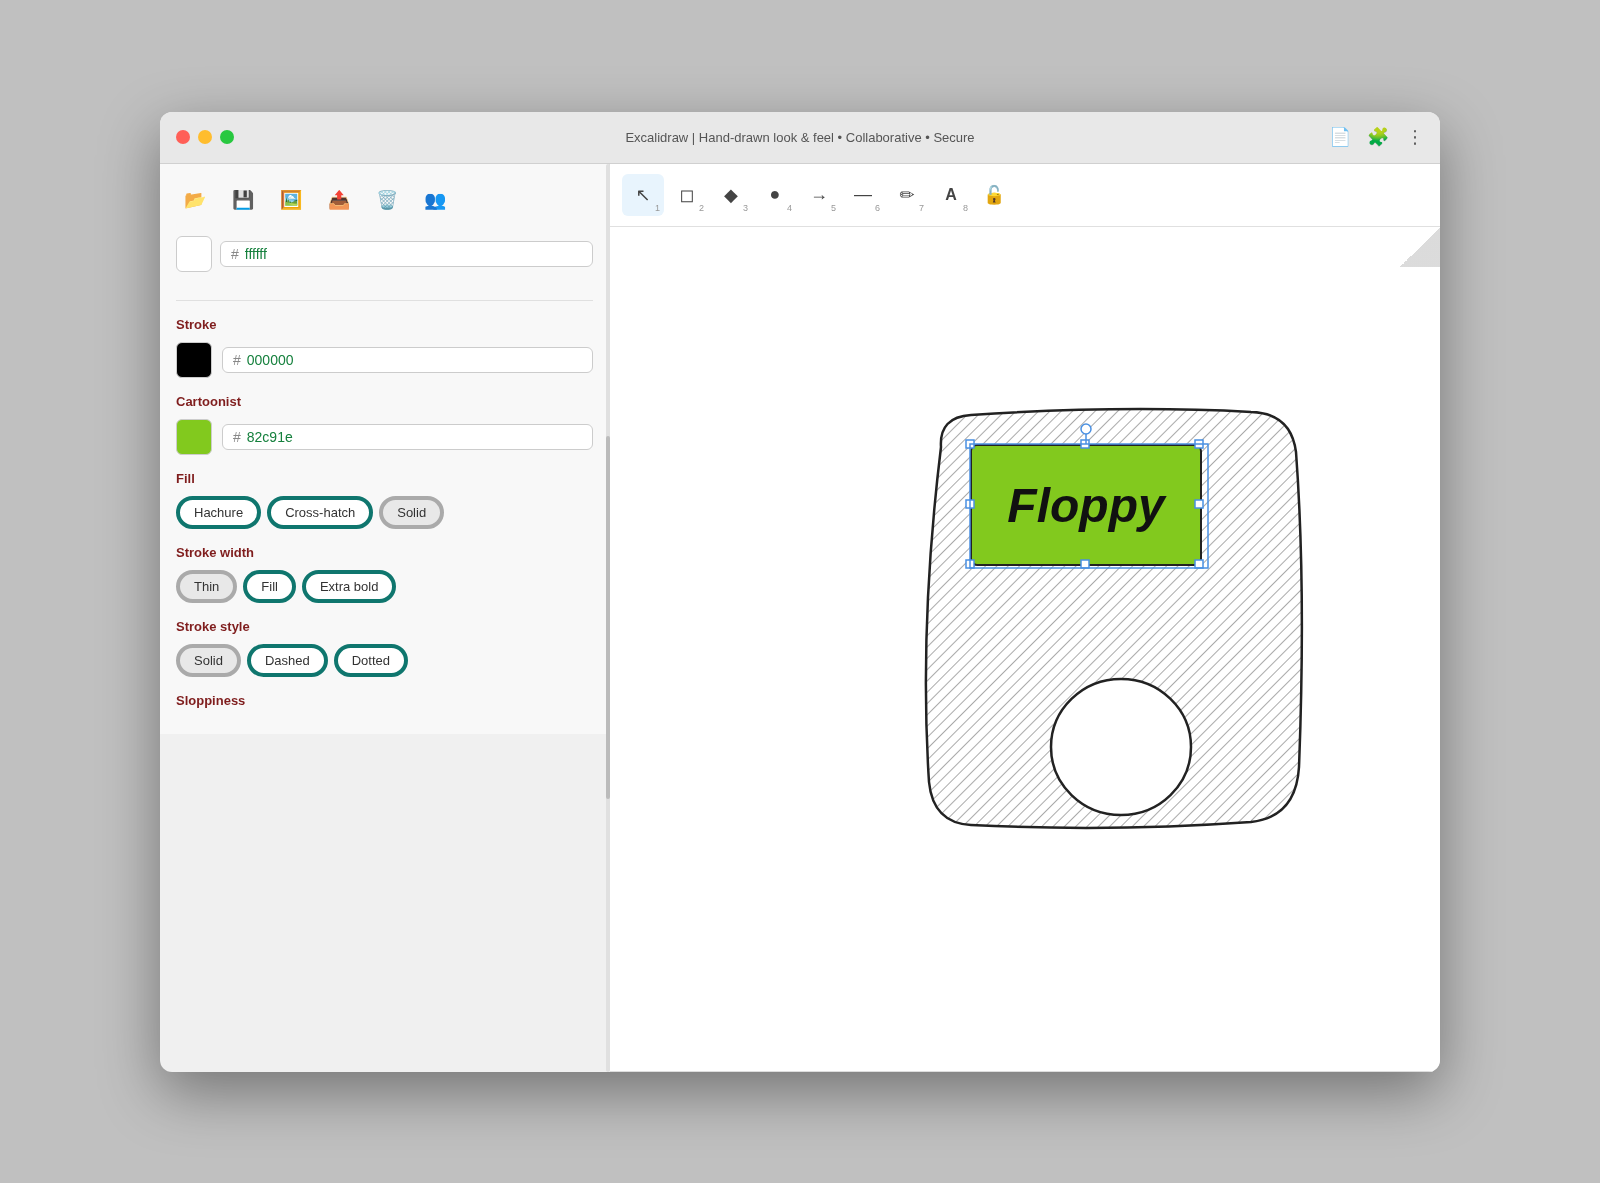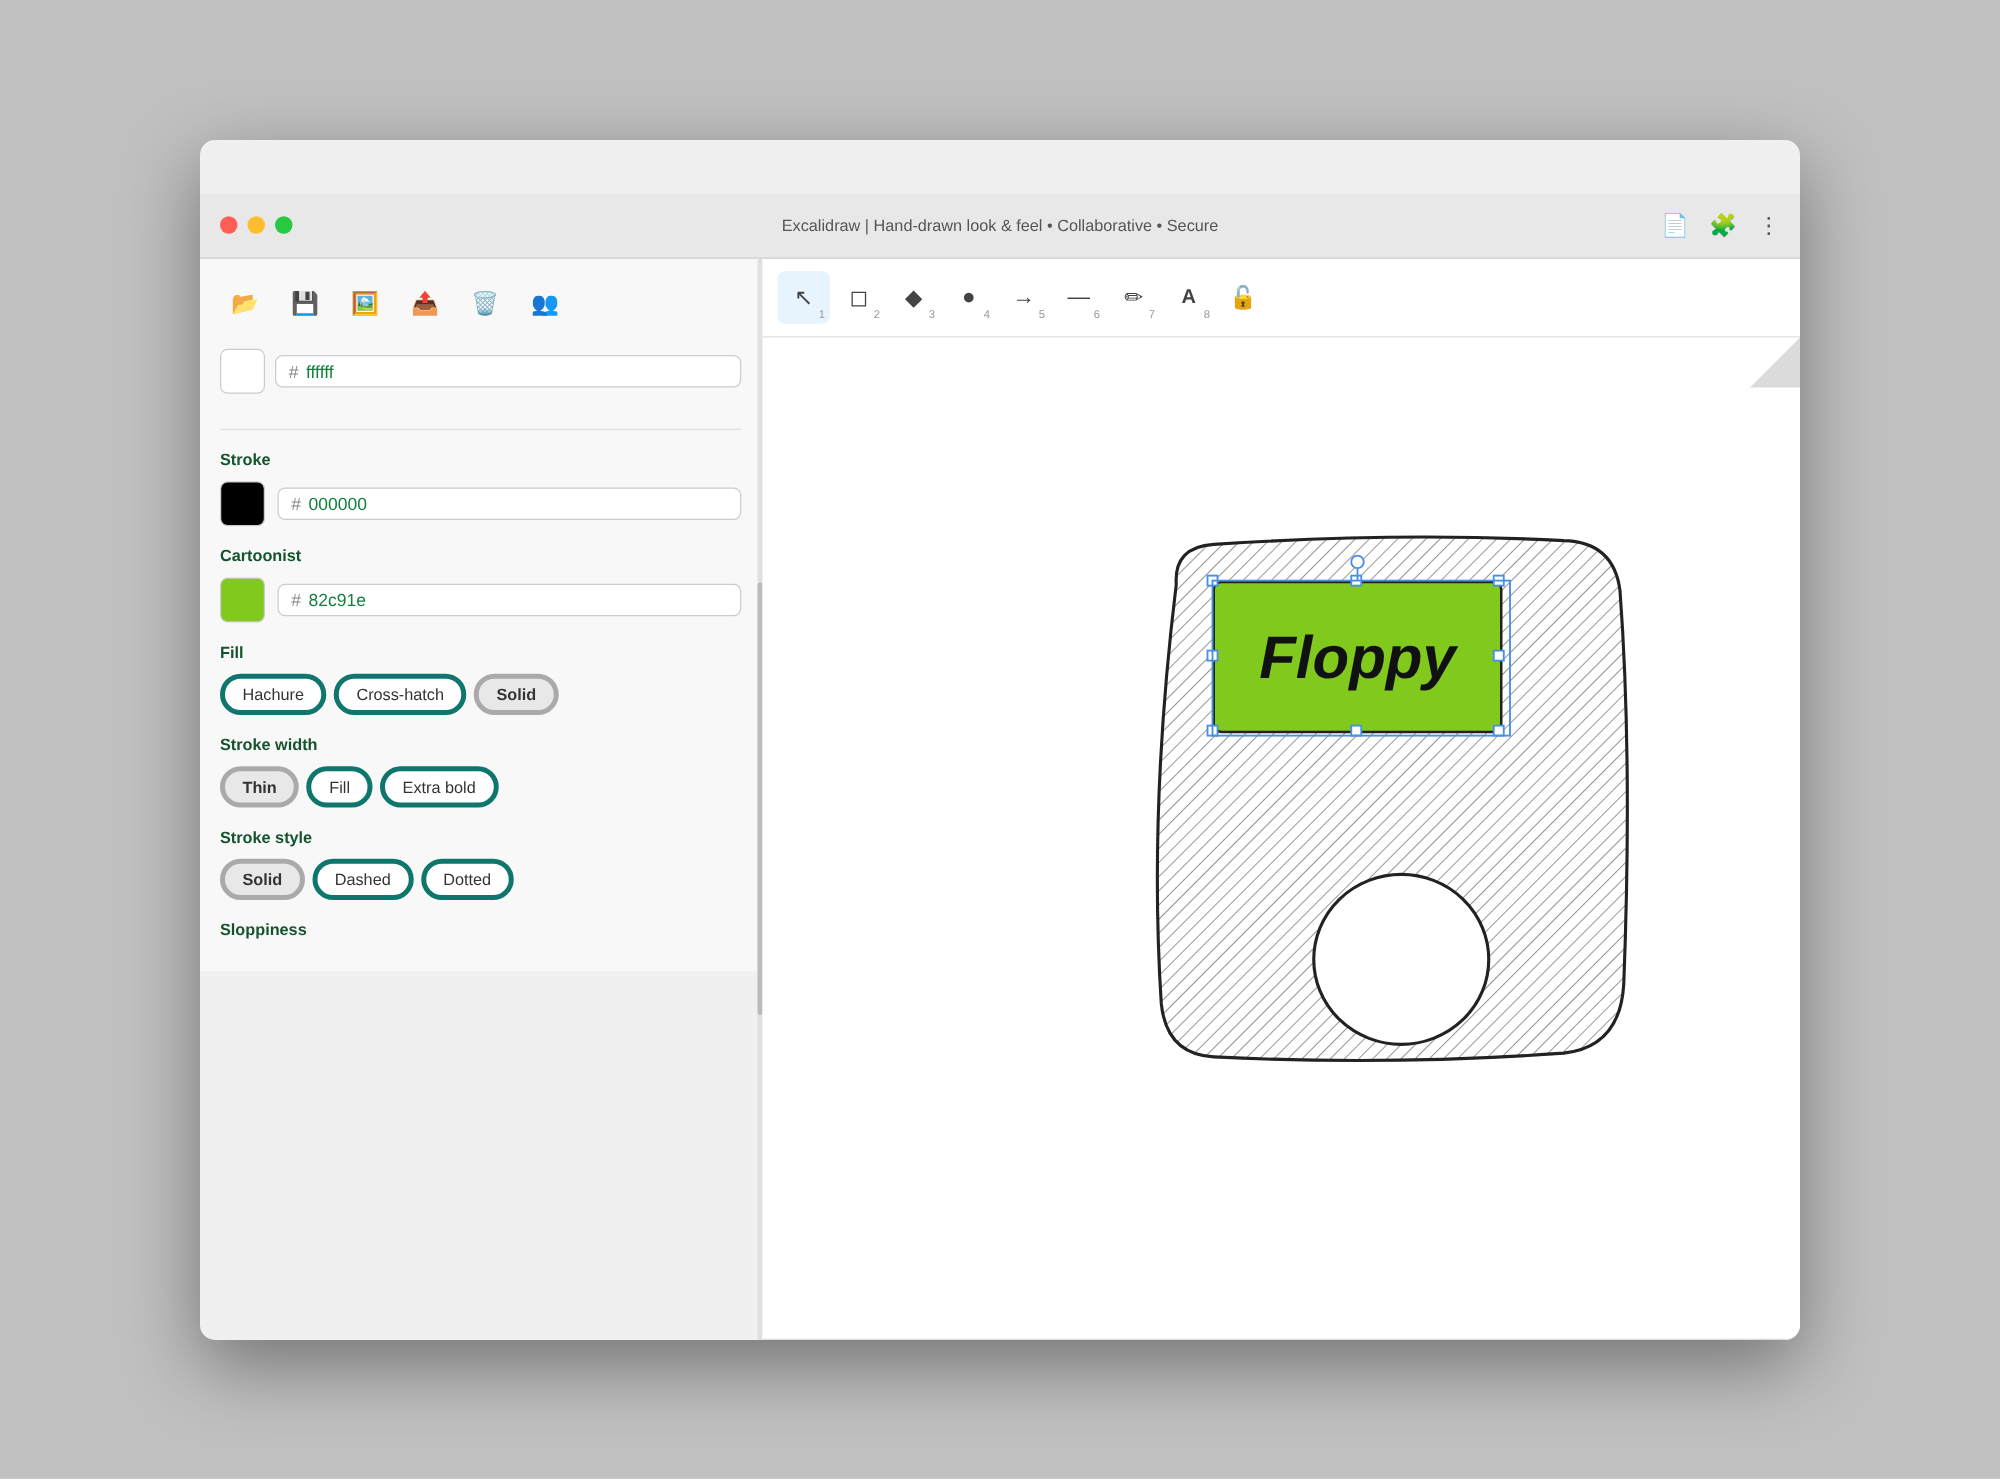--- a/index.html
+++ b/index.html
@@ -23,21 +23,20 @@
     }
     .titlebar {
       background: #e8e8e8;
       height: 52px;
       display: flex;
       align-items: center;
       padding: 0 16px;
       border-bottom: 1px solid #d0d0d0;
       position: relative;
       flex-shrink: 0;
-      margin-top: 43px;
     }
     .traffic-lights {
       display: flex;
       gap: 8px;
       align-items: center;
     }
     .traffic-light {
       width: 14px;
       height: 14px;
       border-radius: 50%;
@@ -137,21 +136,21 @@
       width: 100%;
     }
     .divider {
       height: 1px;
       background: #e0e0e0;
       margin: 8px 0 16px 0;
     }
     .section-label {
       font-size: 13px;
       font-weight: 600;
-      color: #14532d;
+      color: #7f1d1d;
       margin-bottom: 10px;
     }
     .stroke-row {
       display: flex;
       align-items: center;
       gap: 10px;
       margin-bottom: 16px;
     }
     .stroke-swatch {
       width: 36px;
@@ -182,21 +181,21 @@
       border-radius: 20px;
       border: 4px solid #0f766e;
       background: white;
       font-size: 13px;
       color: #333;
       cursor: pointer;
     }
     .pill.active {
       background: #e8e8e8;
       border-color: #aaa;
-      font-weight: 700;
+      font-weight: 400;
     }
     .opacity-section { margin-bottom: 10px; }
     .opacity-slider-container {
       margin-top: 8px;
     }
     .opacity-slider {
       width: 100%;
       height: 6px;
       border-radius: 3px;
       background: linear-gradient(to right, #4a90e2 0%, #4a90e2 95%, #ddd 95%);

